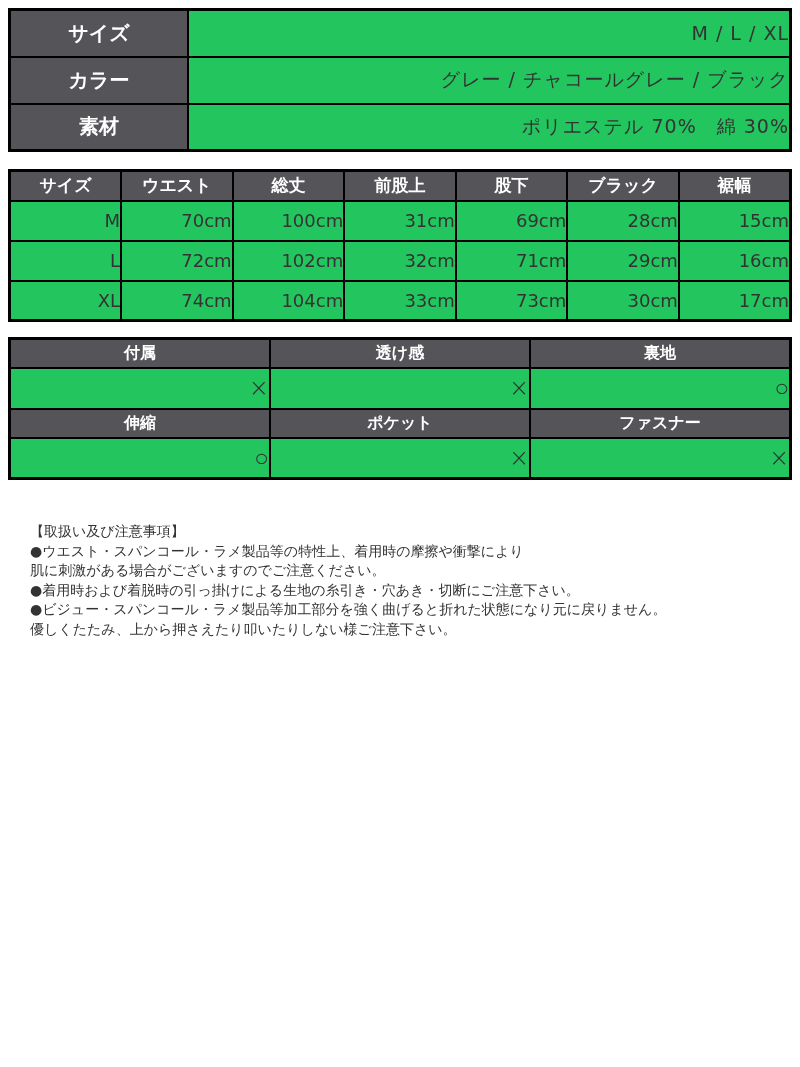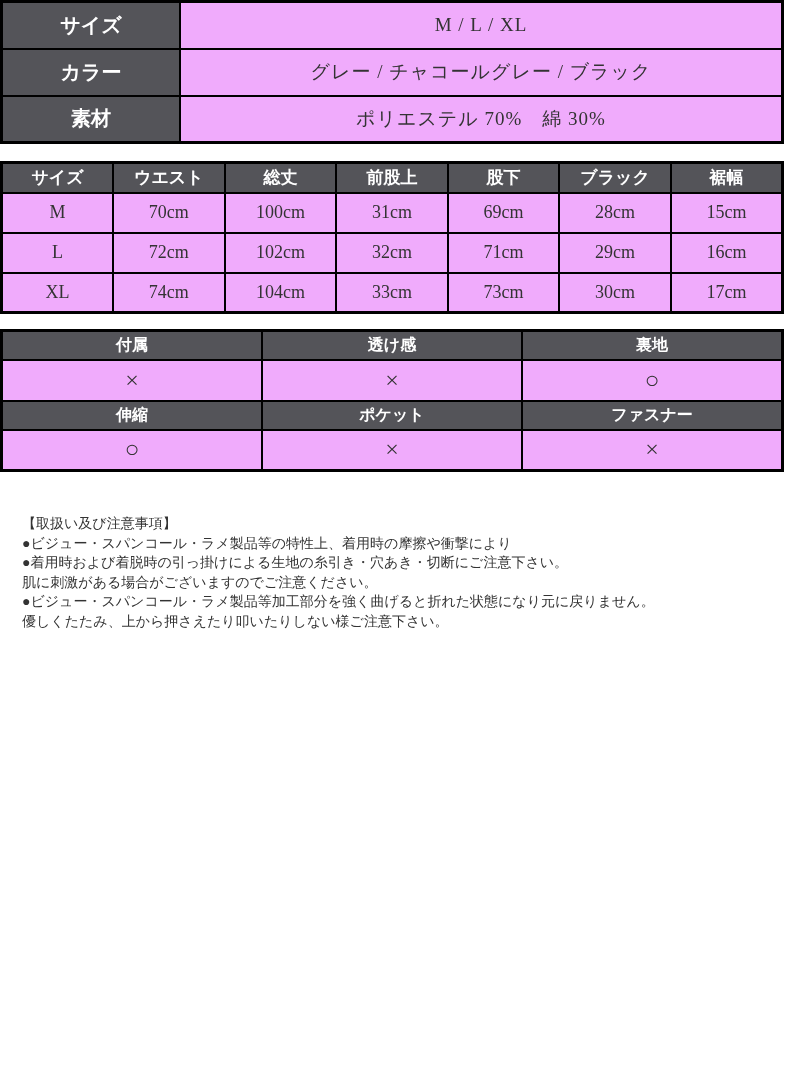--- a/index.html
+++ b/index.html
@@ -6,22 +6,22 @@
     margin: 0;
     padding: 0;
     background: #ffffff;
     font-family: "DejaVu Sans", "Liberation Sans", sans-serif;
   }
   .page {
     width: 800px;
     height: 1067px;
     background: #ffffff;
     box-sizing: border-box;
+    padding: 8px;
     overflow: hidden;
-    font-family: Liberation Serif, serif;
   }
   table.tbl {
     width: 784px;
     border-collapse: collapse;
     table-layout: fixed;
     border: 3px solid #000;
   }
   table.tbl th, table.tbl td {
     border: 2px solid #000;
     text-align: center;
@@ -29,23 +29,24 @@
     padding: 0;
     overflow: hidden;
     white-space: nowrap;
   }
   table.tbl th {
     background: #545459;
     color: #ffffff;
     font-weight: bold;
   }
   table.tbl td {
-    background: #f0abfc;
+    background: #22c55e;
     color: #333333;
     font-weight: normal;
+    text-align: right;
   }
   
   table.spec { margin-bottom: 17px; }
   table.spec tr { height: 47px; }
   table.spec th { width: 176px; font-size: 20px; }
   table.spec td { font-size: 19px; letter-spacing: 1px; }
   
   table.size { margin-bottom: 15px; }
   table.size tr.hdr { height: 30px; }
   table.size tr.row { height: 40px; }
@@ -148,20 +149,20 @@
     <tr class="row">
       <td>○</td>
       <td>×</td>
       <td>×</td>
     </tr>
   </tbody>
     </table>
 
   <div class="notes">
     <div>【取扱い及び注意事項】</div>
-    <div>●ビジュー・スパンコール・ラメ製品等の特性上、着用時の摩擦や衝撃により</div>
+    <div>●ウエスト・スパンコール・ラメ製品等の特性上、着用時の摩擦や衝撃により</div>
+    <div>肌に刺激がある場合がございますのでご注意ください。</div>
     <div>●着用時および着脱時の引っ掛けによる生地の糸引き・穴あき・切断にご注意下さい。</div>
-    <div>肌に刺激がある場合がございますのでご注意ください。</div>
     <div>●ビジュー・スパンコール・ラメ製品等加工部分を強く曲げると折れた状態になり元に戻りません。</div>
     <div>優しくたたみ、上から押さえたり叩いたりしない様ご注意下さい。</div>
   </div>
 
 </div>
 
 </body></html>

